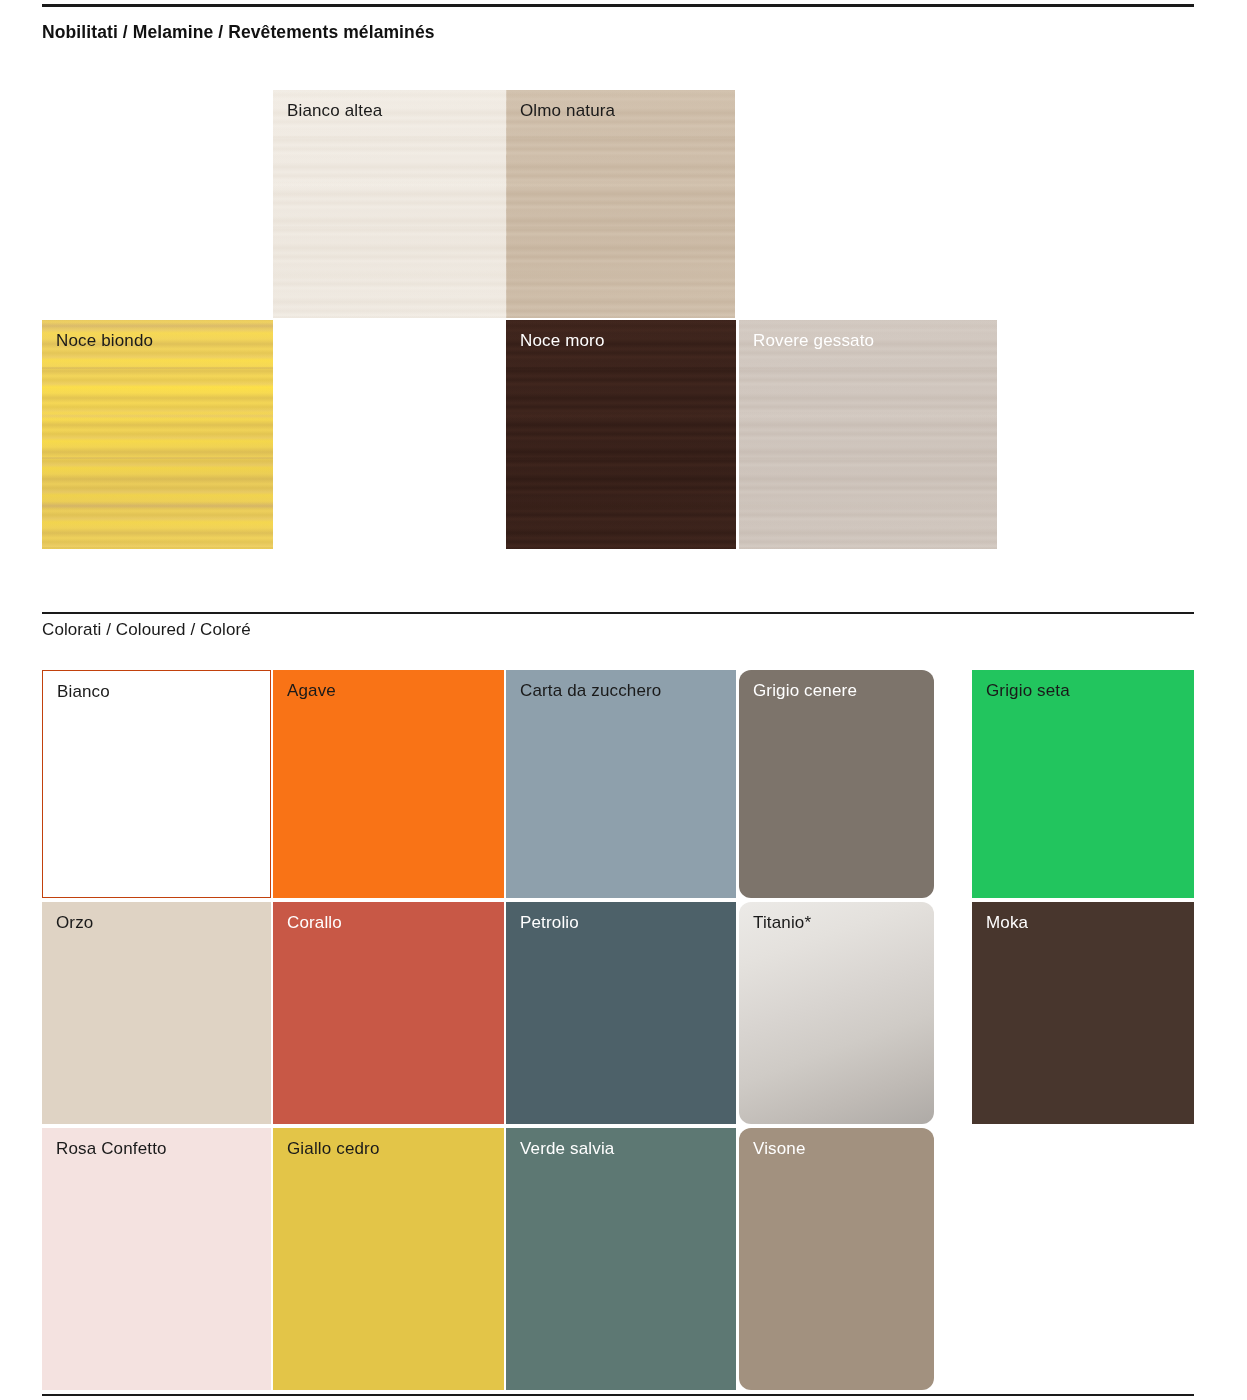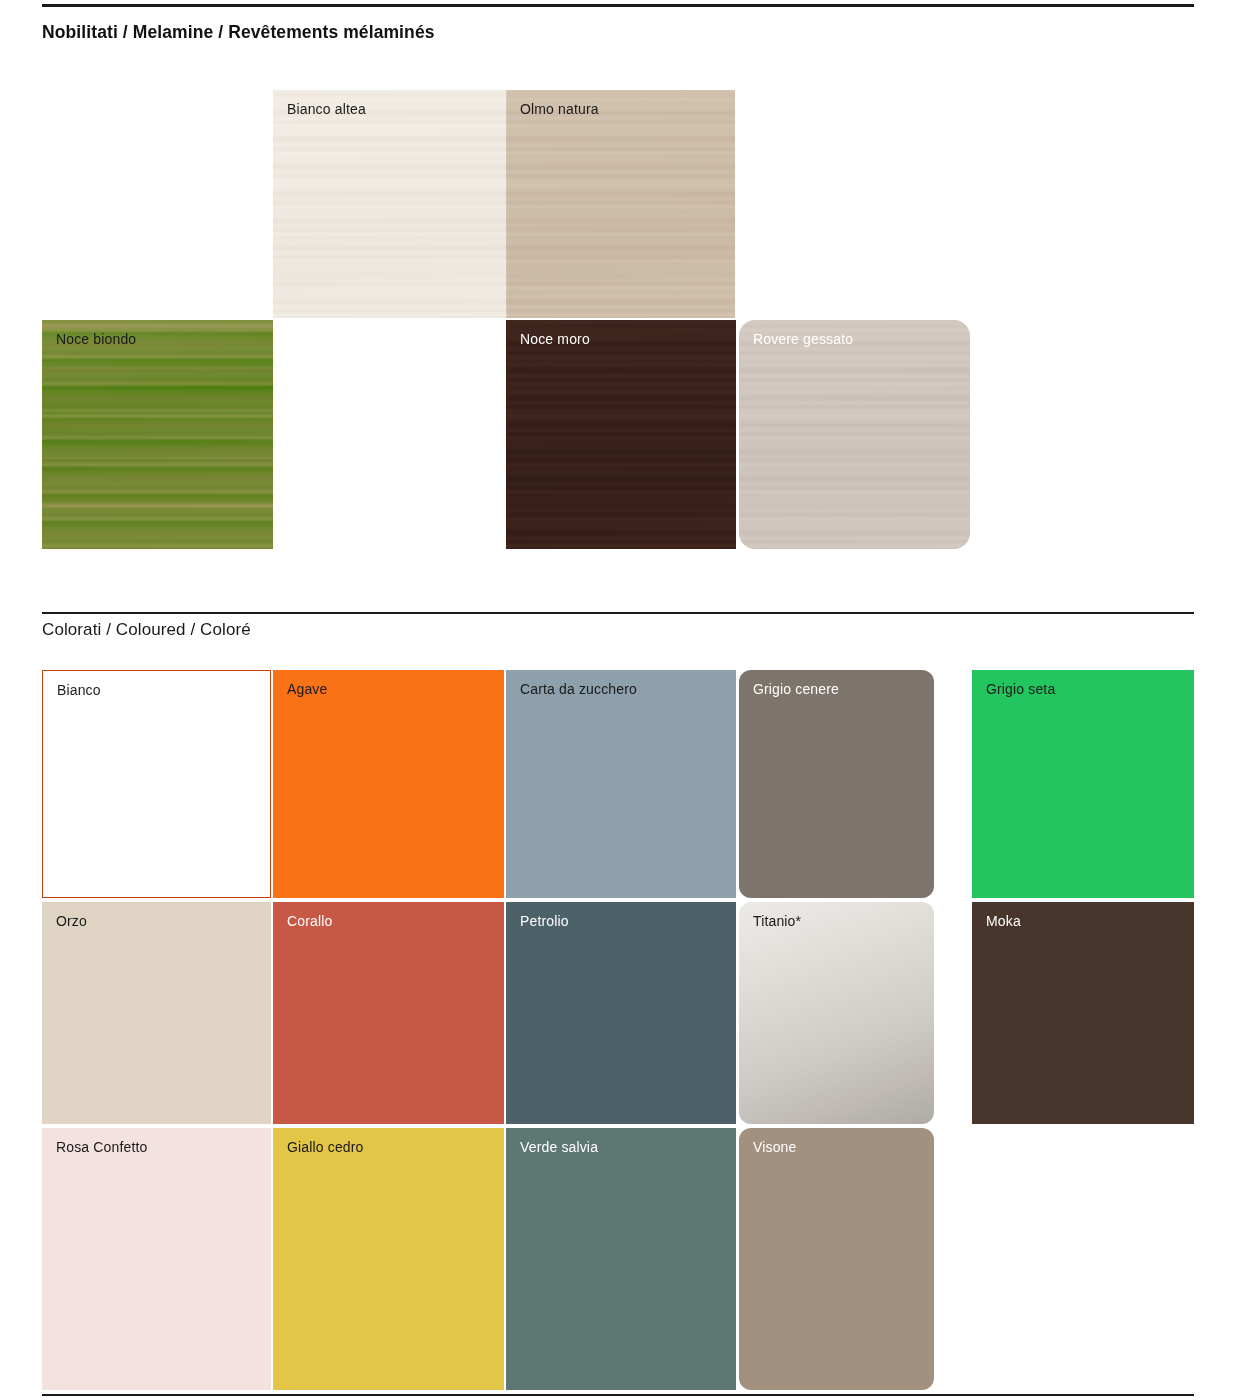--- a/index.html
+++ b/index.html
@@ -79,21 +79,21 @@
 
   
   .swatch {
     position: absolute;
     overflow: hidden;
   }
   .swatch-label {
     position: absolute;
     left: 14px;
     top: 11px;
-    font-size: 14px;
+    font-size: 17px;
     letter-spacing: 0.15px;
     line-height: 1.2;
     white-space: nowrap;
     z-index: 4;
   }
   .label-dark  { color: #1a1a1a; }
   .label-light { color: #ffffff; }
 
   .swatch-outline { border: 1px solid #c2410c; }
 
@@ -103,21 +103,21 @@
     inset: 0;
     z-index: 1;
     pointer-events: none;
   }
 
   
   #wood-bianco-altea   { left: 273px; top: 90px;  width: 234px; height: 228px; }
   #wood-olmo-natura    { left: 506px; top: 90px;  width: 229px; height: 228px; }
   #wood-noce-biondo    { left: 42px;  top: 320px; width: 231px; height: 229px; }
   #wood-noce-moro      { left: 506px; top: 320px; width: 230px; height: 229px; padding-left: 13px; }
-  #wood-rovere-gessato { left: 739px; top: 320px; width: 231px; height: 229px; border-radius: 16px; }
+  #wood-rovere-gessato { left: 739px; top: 320px; width: 258px; height: 229px; }
 
   
   .col-0 { left: 42px;   width: 229px; }
   .col-1 { left: 273px;  width: 231px; }
   .col-2 { left: 506px;  width: 230px; }
   .col-3 { left: 739px;  width: 195px; border-radius: 12px; }
   .col-4 { left: 972px;  width: 222px; }
 
   .row-0 { top: 670px; height: 228px; }
   .row-1 { top: 902px; height: 222px; }
@@ -137,21 +137,21 @@
   <div class="swatch" id="wood-bianco-altea" style="background: rgb(239, 233, 225);">
     <div class="grain" style="background: repeating-linear-gradient(0deg, rgba(226, 217, 205, 0) 0px, rgba(247, 243, 236, 0.333) 3px, rgba(226, 217, 205, 0.267) 7px, rgba(247, 243, 236, 0.2) 11px, rgba(226, 217, 205, 0.333) 16px, rgba(247, 243, 236, 0.133) 21px, rgba(226, 217, 205, 0) 27px), repeating-linear-gradient(0deg, rgba(226, 217, 205, 0) 0px, rgba(226, 217, 205, 0.4) 1px, rgba(226, 217, 205, 0) 2px, rgba(247, 243, 236, 0) 40px, rgba(247, 243, 236, 0.4) 43px, rgba(247, 243, 236, 0) 47px, rgba(226, 217, 205, 0) 90px), linear-gradient(175deg, rgba(247, 243, 236, 0.25) 0%, transparent 35%, rgba(226, 217, 205, 0.19) 70%, rgba(247, 243, 236, 0.133) 100%);"></div>
     <div class="swatch-label label-dark">Bianco altea</div>
   </div>
 
   <div class="swatch" id="wood-olmo-natura" style="background: rgb(205, 188, 168);">
     <div class="grain" style="background: repeating-linear-gradient(0deg, rgba(189, 169, 146, 0) 0px, rgba(221, 207, 189, 0.333) 3px, rgba(189, 169, 146, 0.267) 7px, rgba(221, 207, 189, 0.2) 11px, rgba(189, 169, 146, 0.333) 16px, rgba(221, 207, 189, 0.133) 21px, rgba(189, 169, 146, 0) 27px), repeating-linear-gradient(0deg, rgba(189, 169, 146, 0) 0px, rgba(189, 169, 146, 0.4) 1px, rgba(189, 169, 146, 0) 2px, rgba(221, 207, 189, 0) 40px, rgba(221, 207, 189, 0.4) 43px, rgba(221, 207, 189, 0) 47px, rgba(189, 169, 146, 0) 90px), linear-gradient(175deg, rgba(221, 207, 189, 0.25) 0%, transparent 35%, rgba(189, 169, 146, 0.19) 70%, rgba(221, 207, 189, 0.133) 100%);"></div>
     <div class="swatch-label label-dark">Olmo natura</div>
   </div>
 
-  <div class="swatch" id="wood-noce-biondo" style="background: #4d7c0f;">
+  <div class="swatch" id="wood-noce-biondo" style="background: #fde047;">
     <div class="grain" style="background: repeating-linear-gradient(0deg, rgba(176, 143, 101, 0) 0px, rgba(215, 183, 142, 0.333) 3px, rgba(176, 143, 101, 0.267) 7px, rgba(215, 183, 142, 0.2) 11px, rgba(176, 143, 101, 0.333) 16px, rgba(215, 183, 142, 0.133) 21px, rgba(176, 143, 101, 0) 27px), repeating-linear-gradient(0deg, rgba(176, 143, 101, 0) 0px, rgba(176, 143, 101, 0.4) 1px, rgba(176, 143, 101, 0) 2px, rgba(215, 183, 142, 0) 40px, rgba(215, 183, 142, 0.4) 43px, rgba(215, 183, 142, 0) 47px, rgba(176, 143, 101, 0) 90px), linear-gradient(175deg, rgba(215, 183, 142, 0.25) 0%, transparent 35%, rgba(176, 143, 101, 0.19) 70%, rgba(215, 183, 142, 0.133) 100%);"></div>
     <div class="swatch-label label-dark">Noce biondo</div>
   </div>
 
   <div class="swatch" id="wood-noce-moro" style="background: rgb(58, 34, 27);">
     <div class="grain" style="background: repeating-linear-gradient(0deg, rgba(37, 19, 14, 0) 0px, rgba(77, 46, 35, 0.333) 3px, rgba(37, 19, 14, 0.267) 7px, rgba(77, 46, 35, 0.2) 11px, rgba(37, 19, 14, 0.333) 16px, rgba(77, 46, 35, 0.133) 21px, rgba(37, 19, 14, 0) 27px), repeating-linear-gradient(0deg, rgba(37, 19, 14, 0) 0px, rgba(37, 19, 14, 0.4) 1px, rgba(37, 19, 14, 0) 2px, rgba(77, 46, 35, 0) 40px, rgba(77, 46, 35, 0.4) 43px, rgba(77, 46, 35, 0) 47px, rgba(37, 19, 14, 0) 90px), linear-gradient(175deg, rgba(77, 46, 35, 0.25) 0%, transparent 35%, rgba(37, 19, 14, 0.19) 70%, rgba(77, 46, 35, 0.133) 100%);"></div>
     <div class="swatch-label label-light">Noce moro</div>
   </div>
 
   <div class="swatch" id="wood-rovere-gessato" style="background: rgb(207, 197, 189);">

